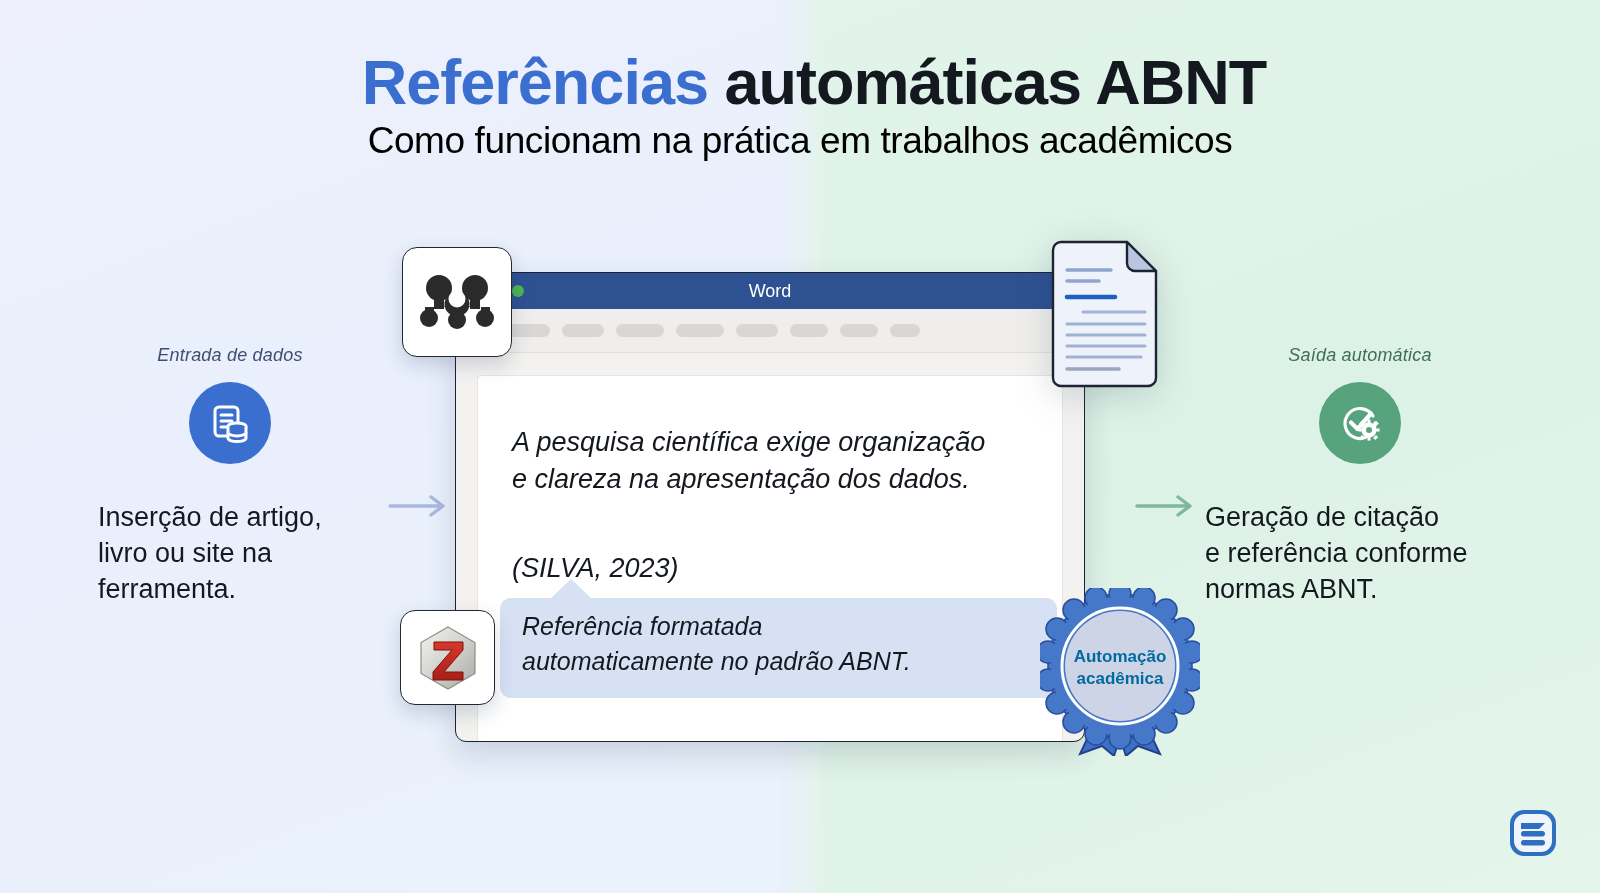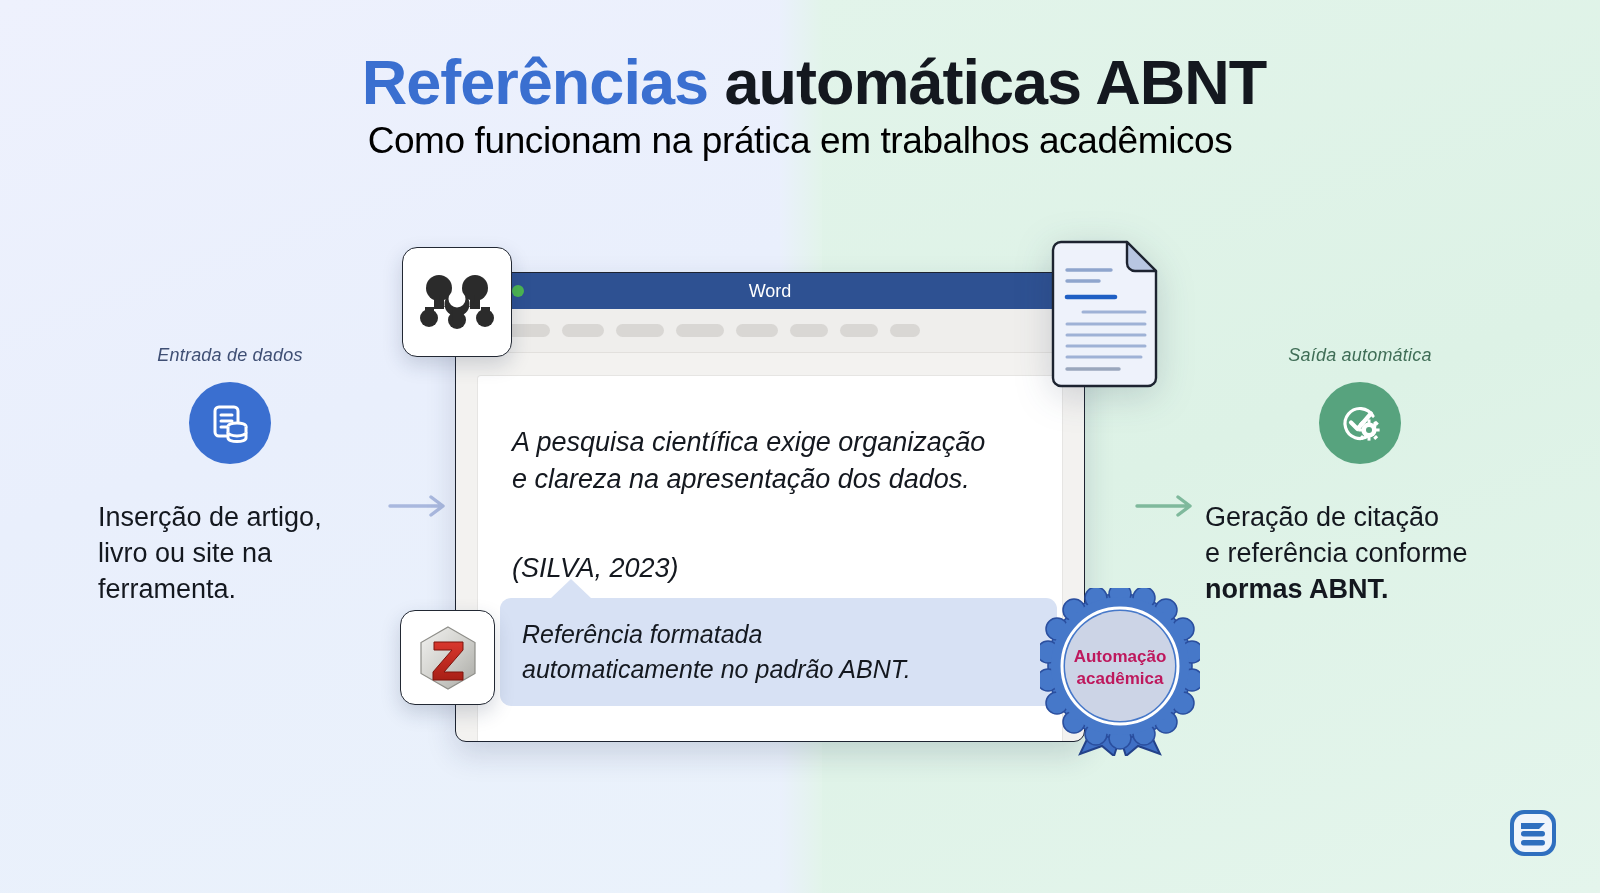--- a/index.html
+++ b/index.html
@@ -33,21 +33,21 @@
   .side-left  .side-kicker { color:#3f4f74; }
   .side-right .side-kicker { color:#3f6d56; }
   .side-icon-wrap { display:flex; justify-content:center; margin-top:16px; }
   .circle-icon { width:82px; height:82px; border-radius:50%; display:flex;
                  align-items:center; justify-content:center; }
   .circle-blue  { background:#3a6fd0; }
   .circle-green { background:#57a37e; }
   .side-desc { margin-top:36px; font-size:27px; line-height:1.33; color:#14181f; }
   .side-left .side-desc  { text-align:left; padding-left:33px; }
   .side-right .side-desc { text-align:left; padding-left:10px; width:345px; }
-  .side-desc b { font-weight:bold; }
+  .side-desc b { font-weight:normal; }
 
   
   .conn { position:absolute; }
   .conn-left  { left:388px; top:493px; }
   .conn-right { left:1135px; top:493px; }
 
   
   .window { position:absolute; left:455px; top:272px; width:630px; height:470px;
             background:#f3f2f0; border:1.5px solid #1d2330; border-radius:11px;
             box-shadow:0 12px 30px rgba(30,45,80,.16); overflow:hidden; }
@@ -62,42 +62,42 @@
             gap:12px; padding:0 22px; border-bottom:1px solid #e2e0dd; }
   .pill { height:13px; background:#d9d7d4; border-radius:7px; }
   .page { position:absolute; left:22px; right:22px; top:103px; bottom:0;
           background:#fff; border-top-left-radius:3px; border-top-right-radius:3px;
           box-shadow:0 0 0 1px rgba(0,0,0,.05); padding:48px 34px 0 34px;font-style:italic; }
   .doc-p { font-size:27px; line-height:1.38; color:#14181f; }
   .doc-cite { margin-top:54px; font-size:27px; color:#14181f; }
 
   
   .callout { position:absolute; left:22px; right:5px; top:222px;
-             background:#d7e1f4; border-radius:11px; padding:19px 22px 20px 22px; }
+             background:#d7e1f4; border-radius:11px; padding:11px 22px 20px 22px; }
   .callout::before { content:""; position:absolute; left:50px; top:-19px;
              border-left:21px solid transparent; border-right:21px solid transparent;
              border-bottom:20px solid #d7e1f4; }
   .callout-line { font-size:25px; line-height:1.38; color:#14181f; }
 
   
   .card { position:absolute; background:#fff; border-radius:15px;
           border:1.5px solid #222833; box-shadow:0 8px 20px rgba(30,45,80,.18);
           display:flex; align-items:center; justify-content:center; }
   .card-mendeley { left:402px; top:247px; width:110px; height:110px; }
   .card-zotero   { left:400px; top:610px; width:95px;  height:95px; }
 
   .docfile { position:absolute; left:1047px; top:240px; width:115px; height:148px;
              filter:drop-shadow(0 8px 18px rgba(30,45,80,.18)); }
 
   
   .badge { position:absolute; left:1040px; top:588px; width:160px; height:168px; }
   .badge-text { position:absolute; left:0; top:0; width:160px; height:160px;
                 display:flex; flex-direction:column; align-items:center;
                 justify-content:center; gap:2px; pointer-events:none; }
-  .badge-text span { font-size:17px; font-weight:bold; color:#be185d; line-height:1.18; }
+  .badge-text span { font-size:17px; font-weight:bold; color:#0369a1; line-height:1.18; }
 
   
   .flow { position:absolute; left:0; top:782px; width:1600px;
           display:flex; align-items:center; justify-content:center; gap:26px; }
   .flow-label { font-size:29px; color:#14181f; }
 
   
   .brandlogo { position:absolute; left:1505px; top:805px; width:56px; height:56px; }
 </style>
 </head>

